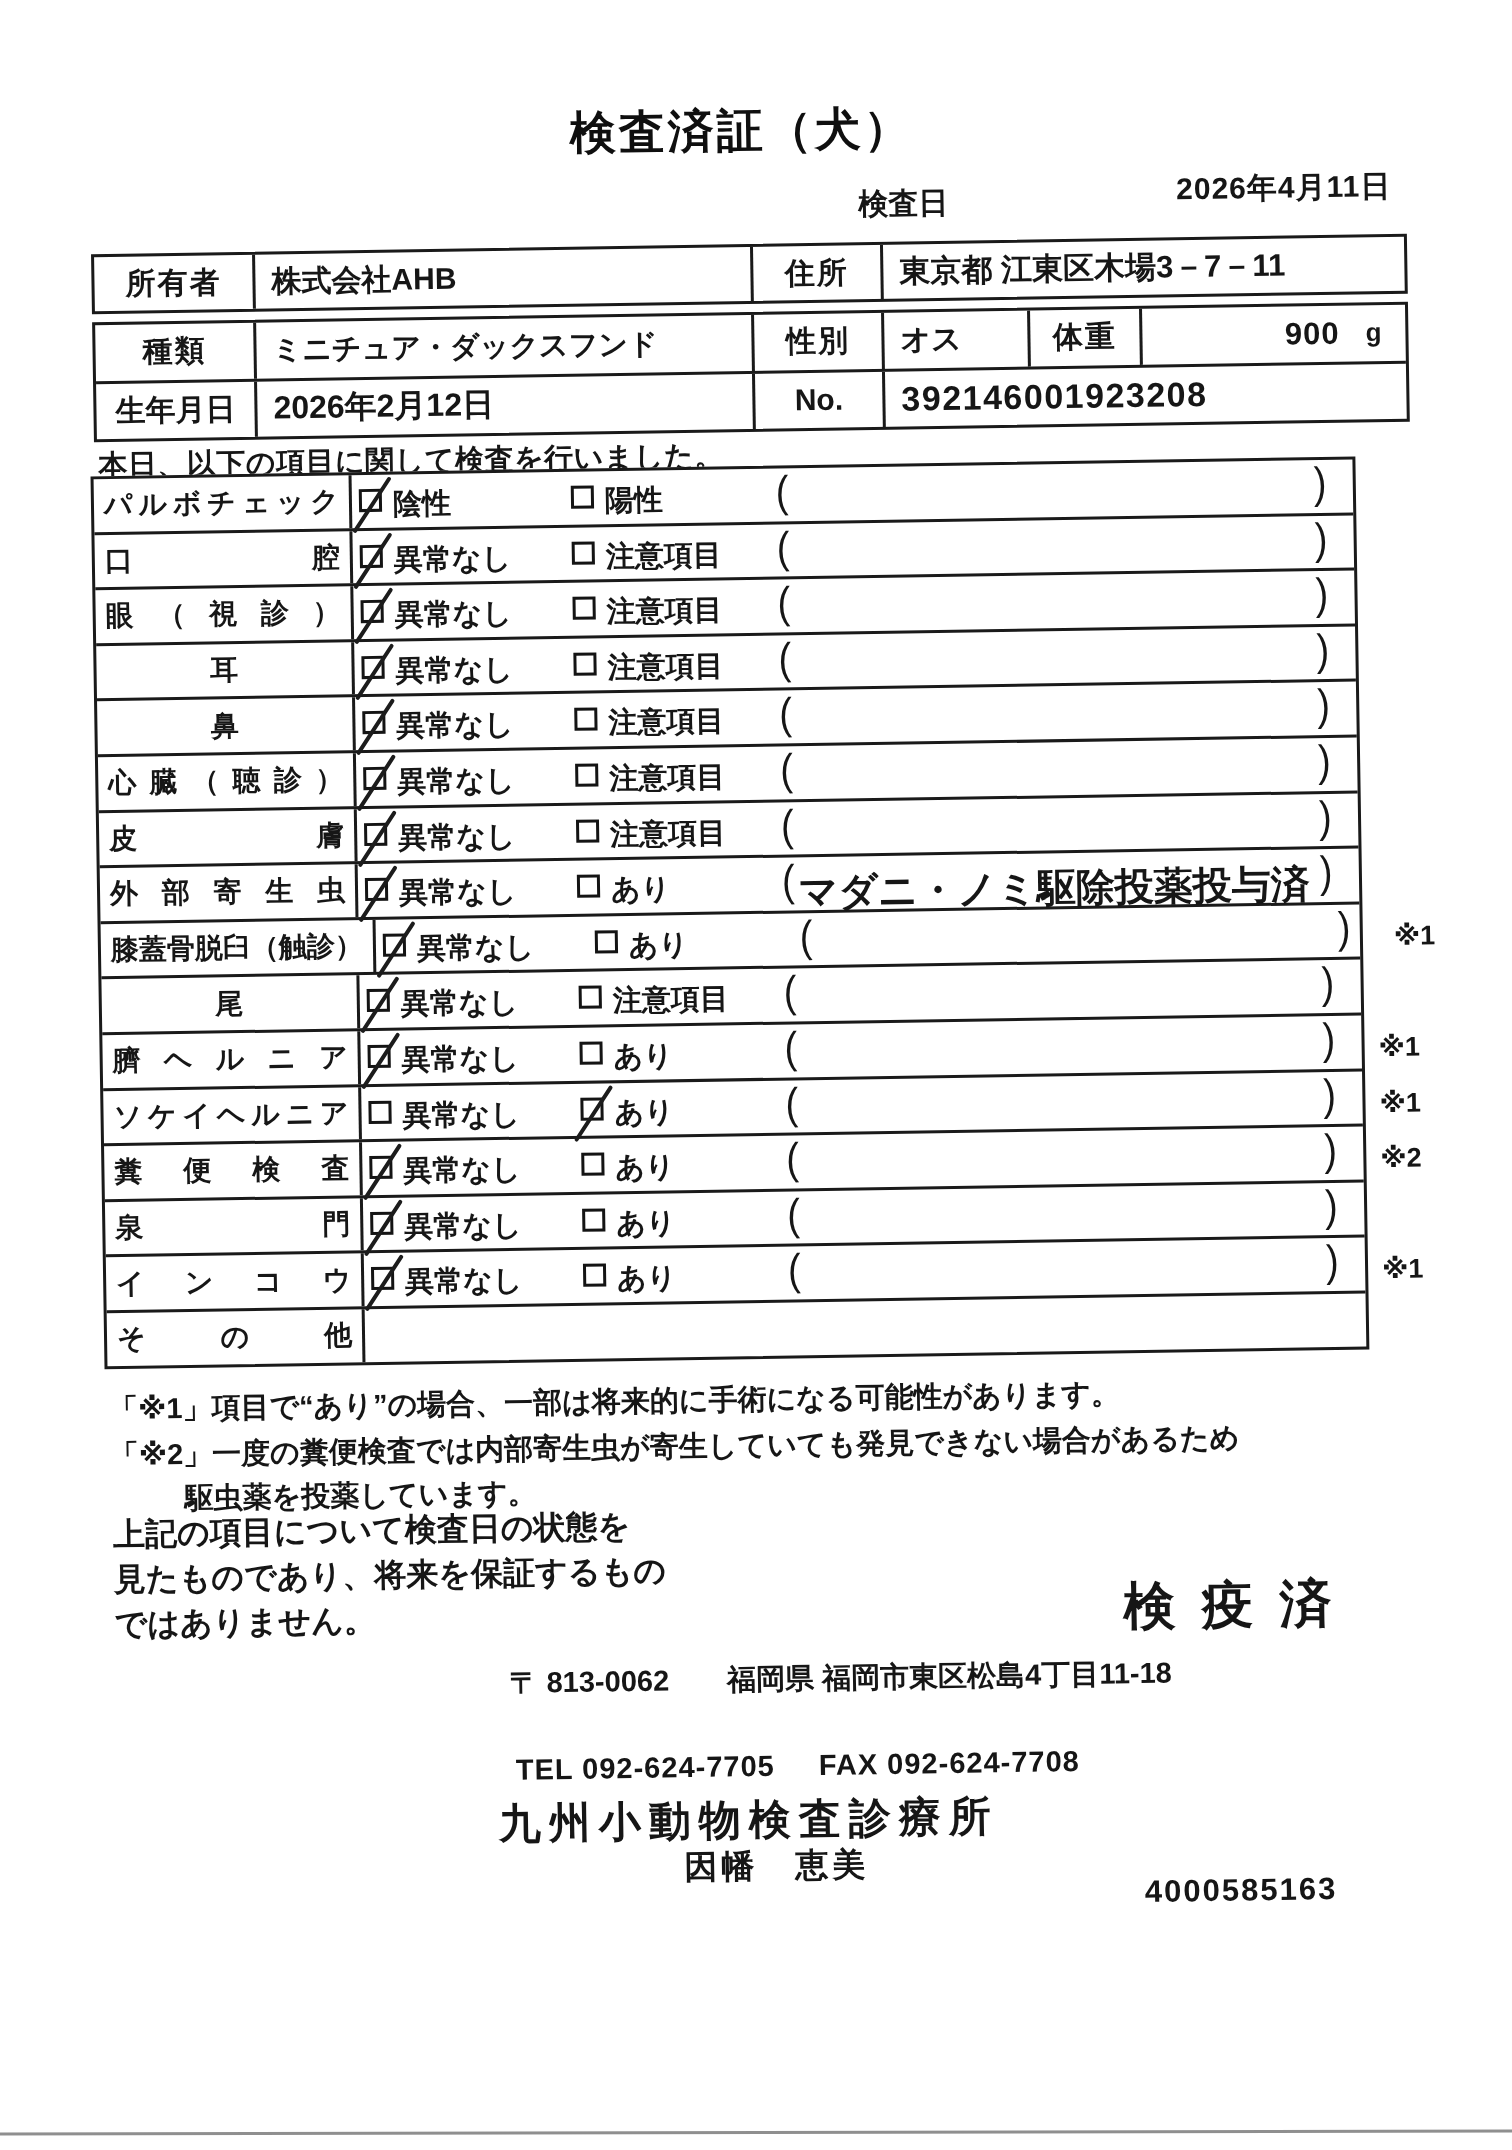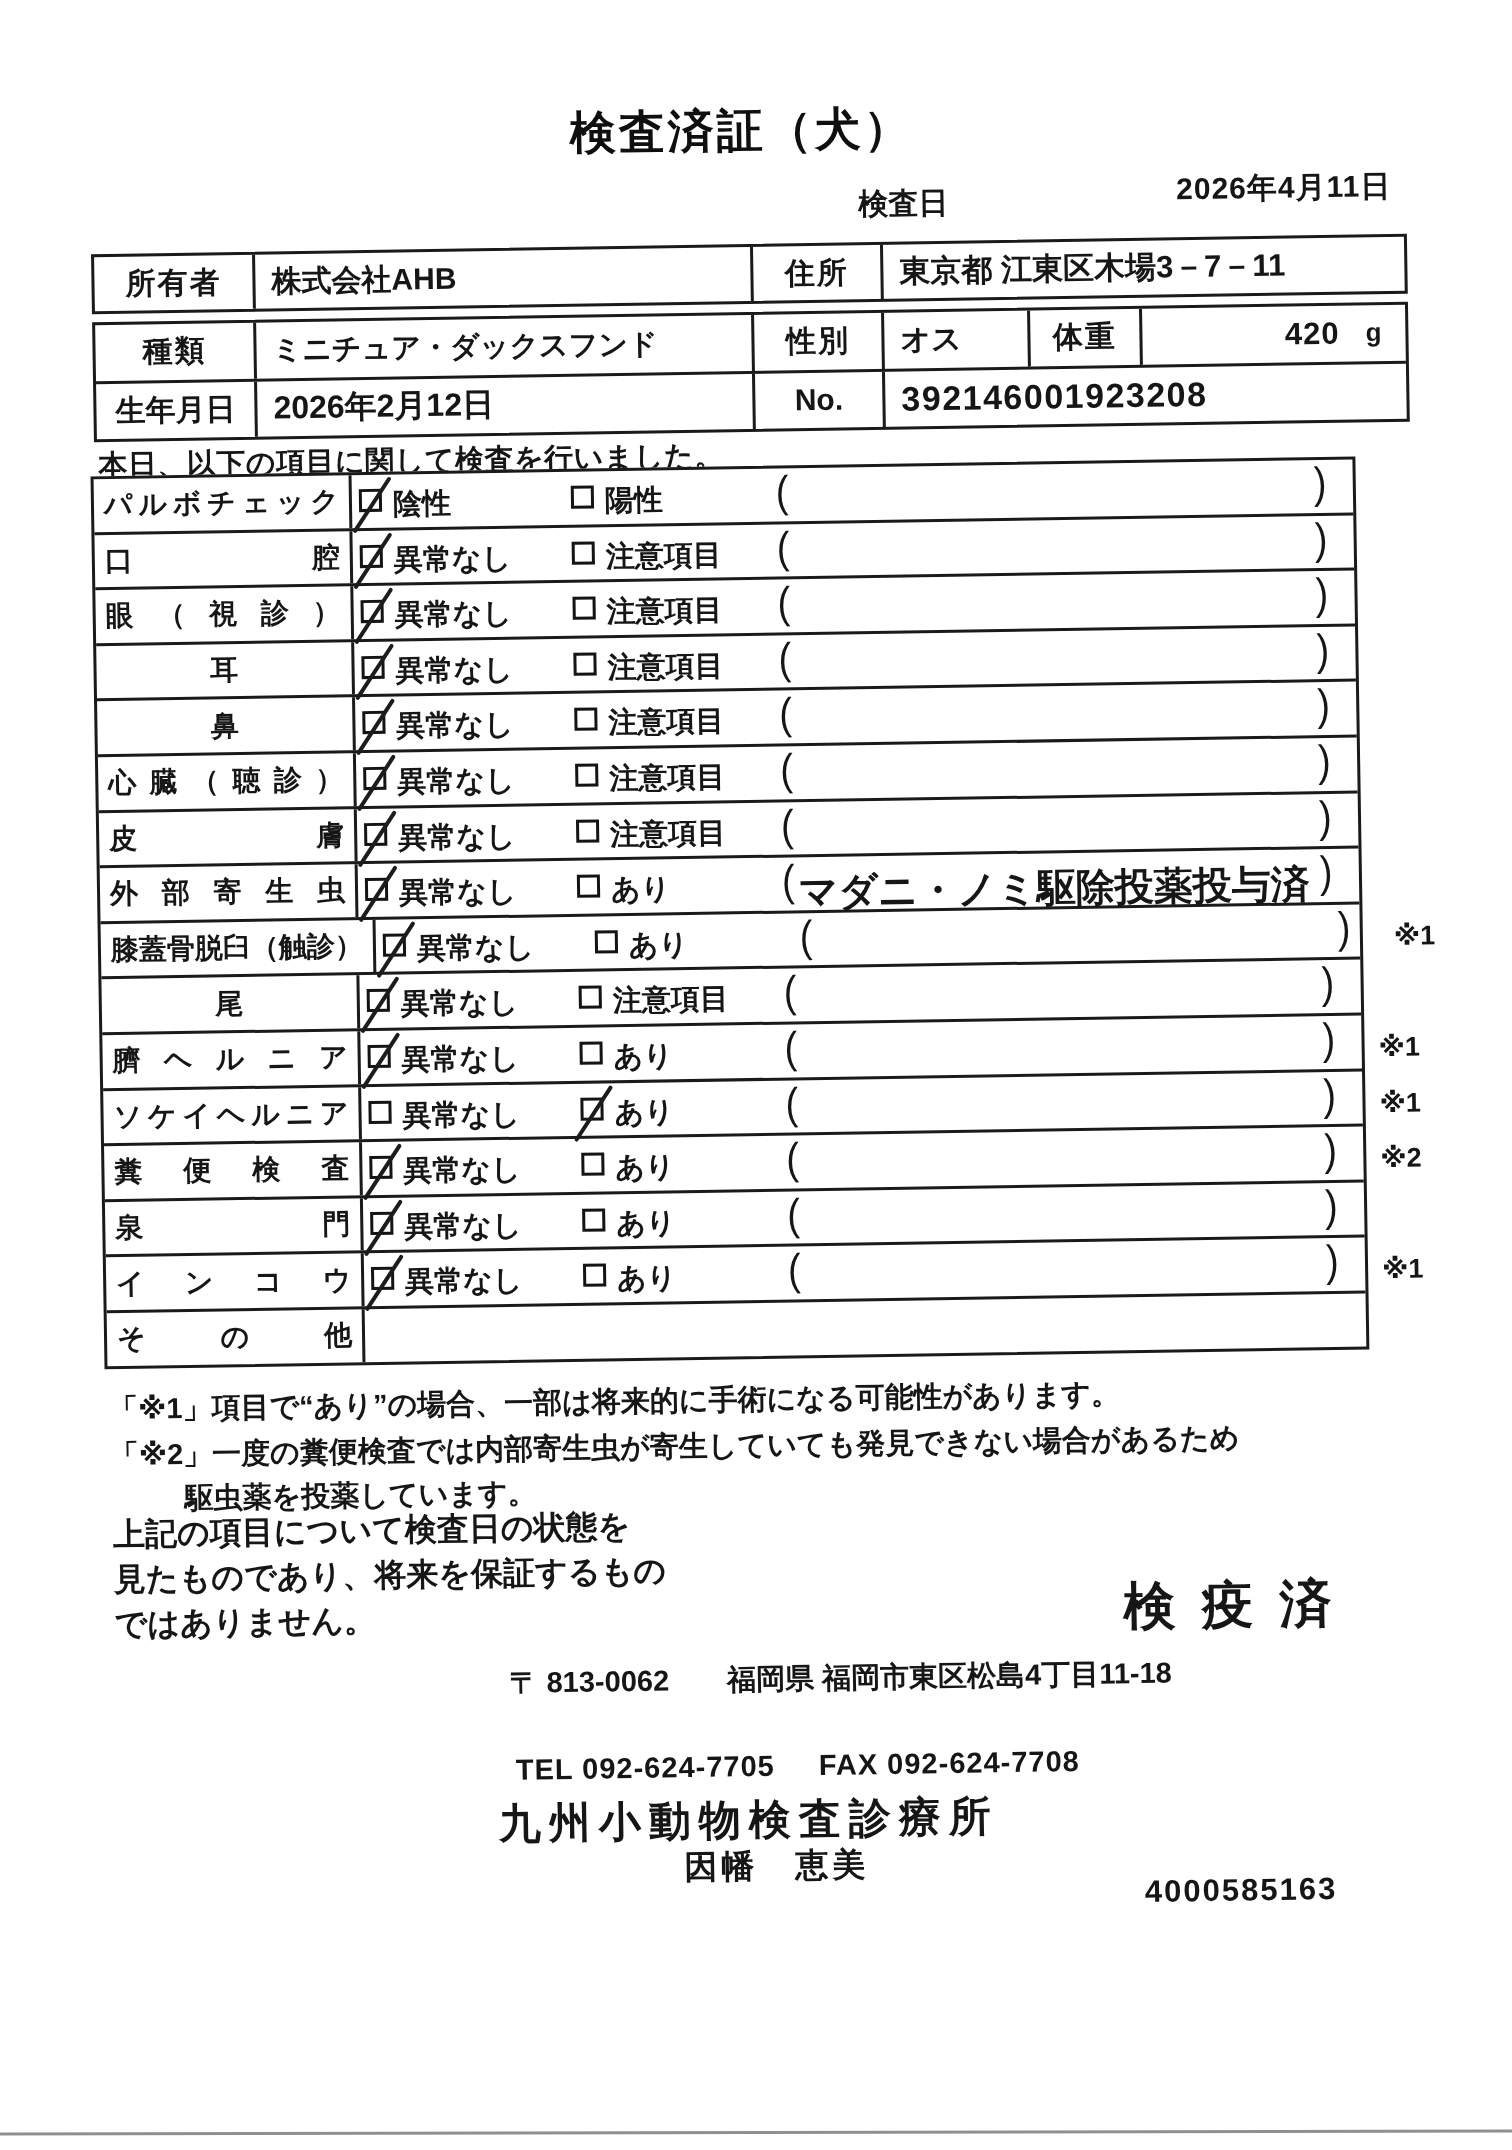--- a/index.html
+++ b/index.html
@@ -130,21 +130,21 @@
   </div>
 
   <div class="abs info-table" id="pet-table">
     <div class="info-row" style="flex:1;">
       <div class="cell lab w-label">種類</div>
       <div class="cell val w-value bl" style="font-size:29px;">ミニチュア・ダックスフンド</div>
       <div class="cell lab w-lab2 bl">性別</div>
       <div class="cell val w-sex bl">オス</div>
       <div class="cell lab w-wlab bl">体重</div>
       <div class="cell w-rest bl weight-cell">
-        <span class="weight-num">420</span>
+        <span class="weight-num">900</span>
         <span class="weight-unit">g</span>
       </div>
     </div>
     <div class="info-row" style="flex:1;">
       <div class="cell lab w-label" style="letter-spacing:0;">生年月日</div>
       <div class="cell val w-value bl" style="font-size:32px;">2026年2月12日</div>
       <div class="cell lab w-lab2 bl" style="letter-spacing:0;">No.</div>
       <div class="cell val w-rest bl no-value">392146001923208</div>
     </div>
   </div>

